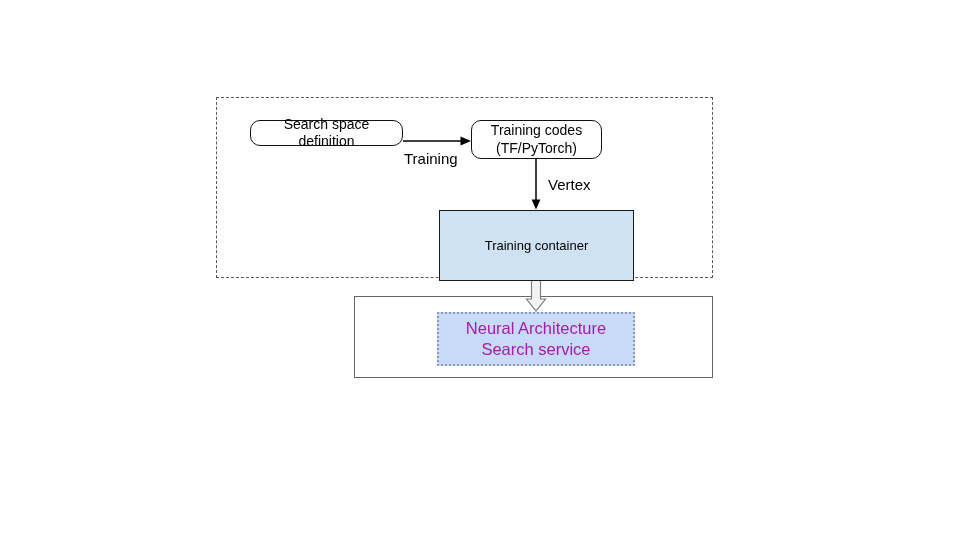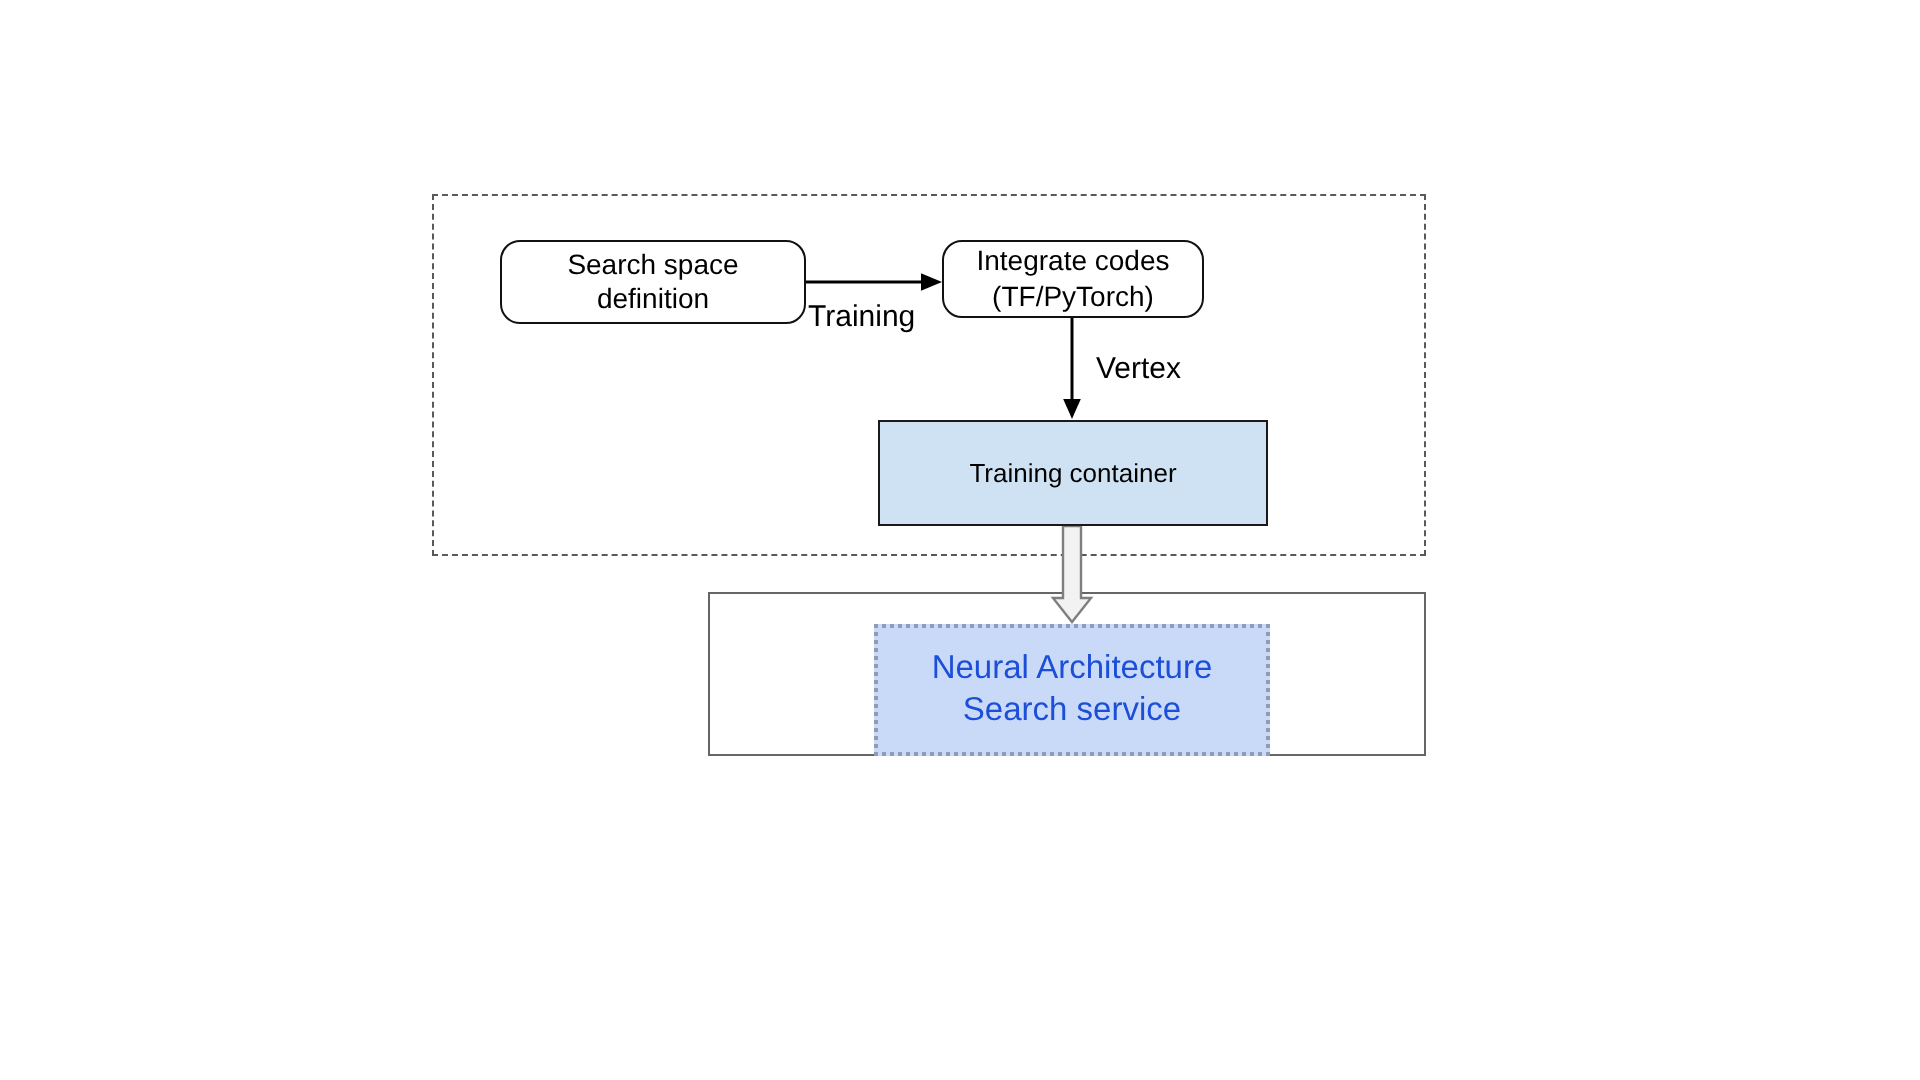--- a/index.html
+++ b/index.html
@@ -32,27 +32,27 @@
     background: #ffffff;
     display: flex;
     align-items: center;
     justify-content: center;
     text-align: center;
     font-size: 14px;
     line-height: 1.22;
     color: #000000;
     padding: 2px 8px;
   }
-  .search-space-box { left: 250px; top: 120px; width: 153px; height: 42px; }
+  .search-space-box { left: 250px; top: 120px; width: 153px; height: 26px; }
   .training-codes-box { left: 471px; top: 120px; width: 131px; height: 39px; }
 
   
   .training-container-box {
     left: 439px; top: 210px;
-    width: 195px; height: 53px;
+    width: 195px; height: 71px;
     background: #cfe2f3;
     border: 1px solid #1a1a1a;
     display: flex;
     align-items: center;
     justify-content: center;
     text-align: center;
     font-size: 13px;
     color: #000000;
   }
 
@@ -60,30 +60,30 @@
   .vertex-container {
     left: 354px; top: 296px;
     width: 359px; height: 82px;
     border: 1px solid #666666;
     background: #ffffff;
   }
 
   
   .nas-box {
     left: 437px; top: 312px;
-    width: 198px; height: 66px;
+    width: 198px; height: 54px;
     background: #c9daf8;
     border: 2px dotted #8e9cb8;
     display: flex;
     align-items: center;
     justify-content: center;
     text-align: center;
     font-size: 16.5px;
     line-height: 1.25;
-    color: #1d4ed8;
+    color: #a21caf;
     padding: 0 6px;
   }
 
   .arrow-label {
     color: #000000;
     font-size: 15px;
     white-space: nowrap;
   }
   .integrate-label { left: 404px; top: 150px; }
   .build-label { left: 548px; top: 176px; }
@@ -127,21 +127,21 @@
     <g>
       <path d="M531.5,263 L531.5,299 L526.5,299 L536,311 L545.5,299 L540.5,299 L540.5,263 Z" fill="#f2f2f2" stroke="#7f7f7f" stroke-width="1.2"></path>
     </g>
   </svg>
 
   <div class="abs round-box search-space-box">
     <span>Search space definition</span>
   </div>
 
   <div class="abs round-box training-codes-box">
-    <span>Integrate codes (TF/PyTorch)</span>
+    <span>Training codes (TF/PyTorch)</span>
   </div>
 
   <div class="abs training-container-box">
     <span>Training container</span>
   </div>
 
   <div class="abs nas-box">
     <span>Neural Architecture Search service</span>
   </div>
 

